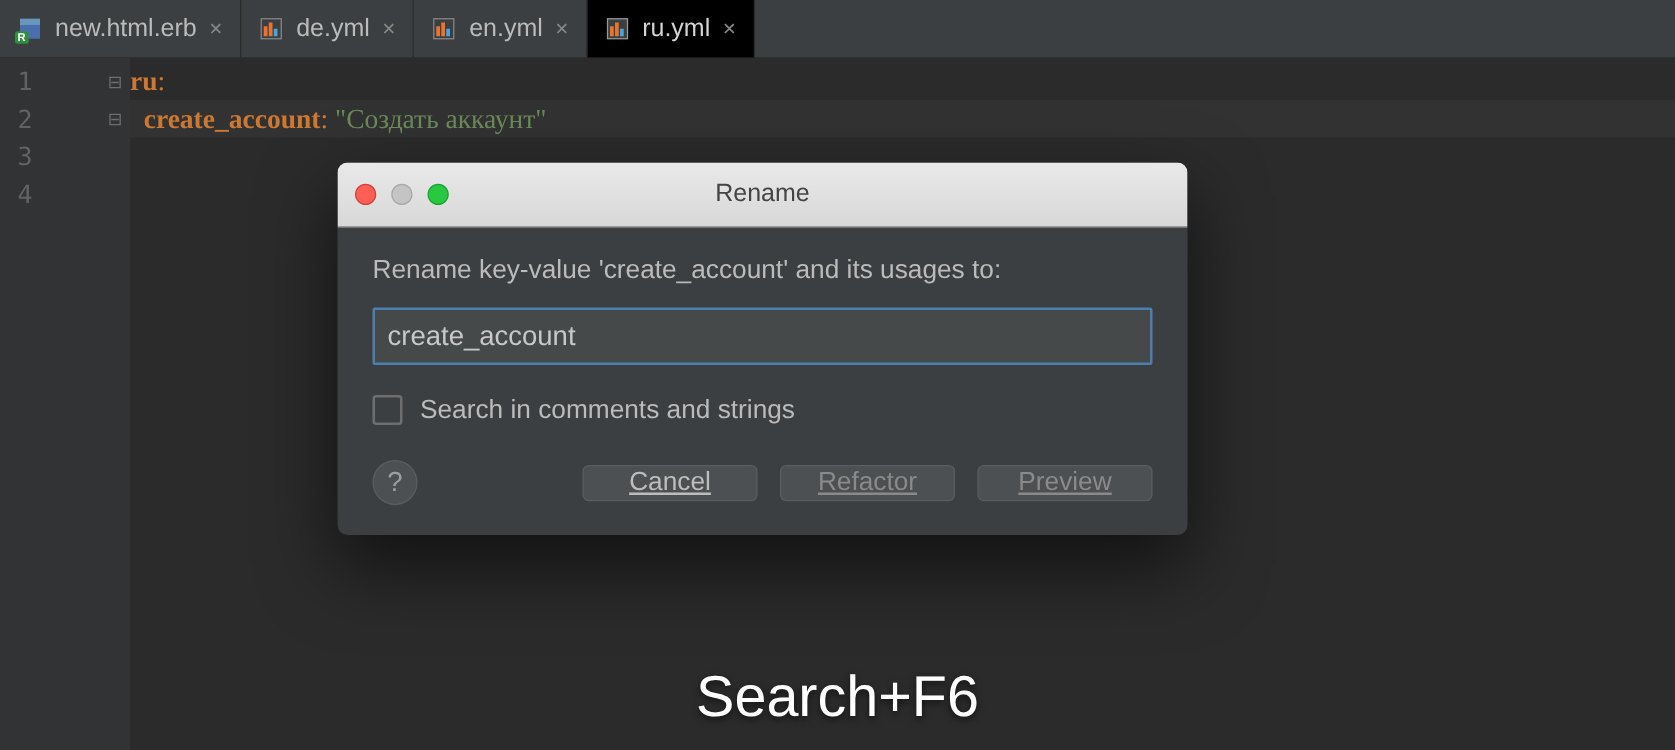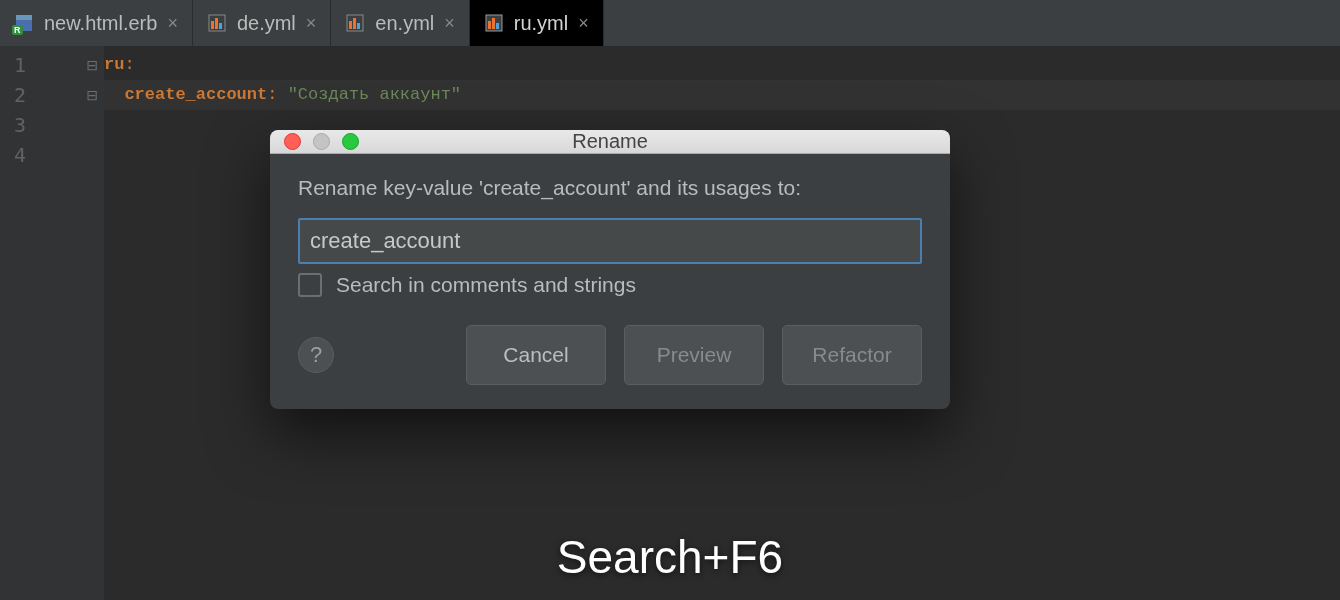--- a/index.html
+++ b/index.html
@@ -82,22 +82,22 @@
   .fold-col .fold {
     height: 30px;
     display: flex;
     align-items: center;
     justify-content: center;
     color: #6b6f73;
     font-size: 14px;
   }
   .code {
     flex: 1;
-    font-family: Liberation Mono, monospace;
-    font-size: 17px;
+    font-family: Liberation Serif, serif;
+    font-size: 22px;
     padding-top: 4px;
     position: relative;
   }
   .code .line { height: 30px; line-height: 30px; white-space: pre; }
   .line-highlight {
     position: absolute;
     top: 34px;
     left: 0;
     right: 0;
     height: 30px;
@@ -115,21 +115,21 @@
     position: absolute;
     left: 270px;
     top: 130px;
     width: 680px;
     background: #3c3f41;
     border-radius: 8px;
     box-shadow: 0 25px 60px rgba(0,0,0,0.6);
     overflow: hidden;
   }
   .titlebar {
-    height: 24px;
+    height: 52px;
     background: linear-gradient(#e9e9e9,#d8d8d8);
     display: flex;
     align-items: center;
     position: relative;
     border-bottom: 1px solid #aaa;
   }
   .traffic {
     display: flex;
     gap: 12px;
     margin-left: 14px;
@@ -161,21 +161,21 @@
     border: 2px solid #4a7fb0;
     color: #c8c8c8;
     font-size: 22px;
     padding: 0 10px;
     outline: none;
     border-radius: 2px;
   }
   .check-row {
     display: flex;
     align-items: center;
-    margin-top: 9px;
+    margin-top: 24px;
     font-size: 21px;
   }
   .checkbox {
     width: 24px; height: 24px;
     border: 2px solid #6e6e6e;
     border-radius: 3px;
     margin-right: 14px;
     background: #3c3f41;
   }
   .button-row {
@@ -191,27 +191,28 @@
     color: #9e9e9e;
     display: flex;
     align-items: center;
     justify-content: center;
     font-size: 22px;
     border: 1px solid #5a5e60;
     margin-right: auto;
   }
   .btn {
     min-width: 140px;
-    height: 60px;
+    height: 29px;
     background: #4c5052;
     border: 1px solid #5a5e60;
     color: #bdbdbd;
     font-size: 21px;
     border-radius: 5px;
     cursor: pointer;
+    text-decoration: underline;
   }
   .btn.dim { color: #8a8a8a; }
 
   
   .shortcut {
     position: absolute;
     left: 0; right: 0;
     bottom: 16px;
     text-align: center;
     color: #fff;
@@ -305,19 +306,19 @@
   <div class="dialog-body">
     <div class="dialog-msg">Rename key-value 'create_account' and its usages to:</div>
     <input class="dialog-input" type="text" value="create_account" style="">
     <div class="check-row">
       <div class="checkbox"></div>
       <span>Search in comments and strings</span>
     </div>
     <div class="button-row">
       <div class="help-btn">?</div>
       <button class="btn">Cancel</button>
+      <button class="btn dim">Refactor</button>
       <button class="btn dim">Preview</button>
-      <button class="btn dim">Refactor</button>
     </div>
   </div>
 </div>
 
 <div class="shortcut">Search+F6</div>
 
 </body></html>

